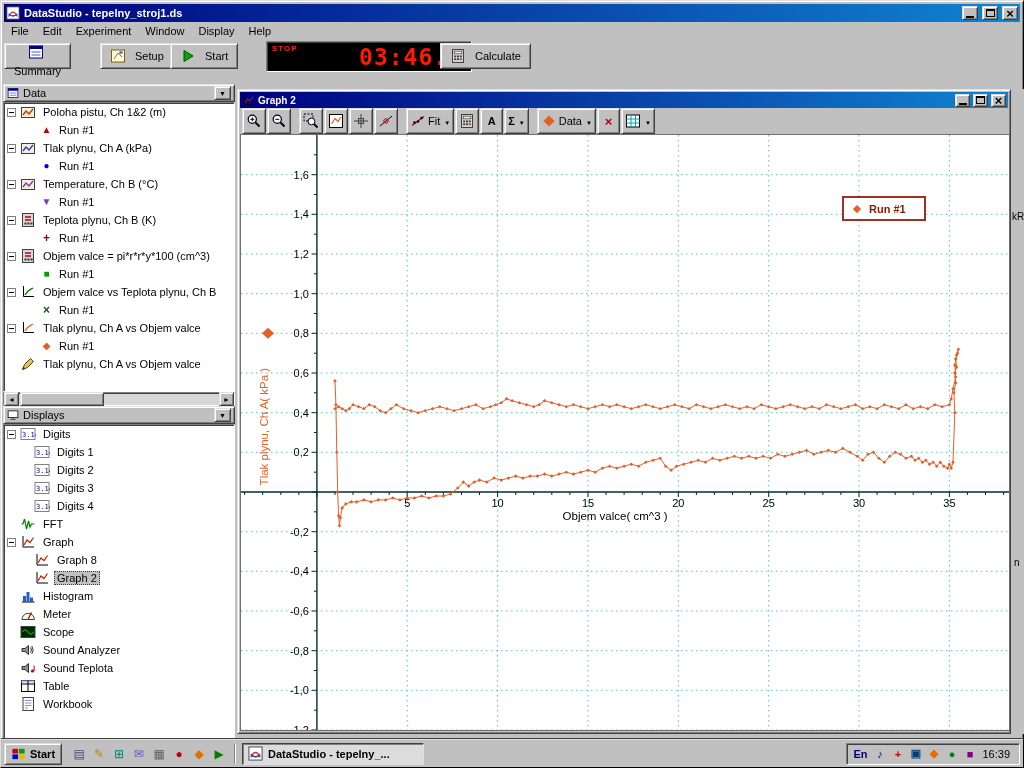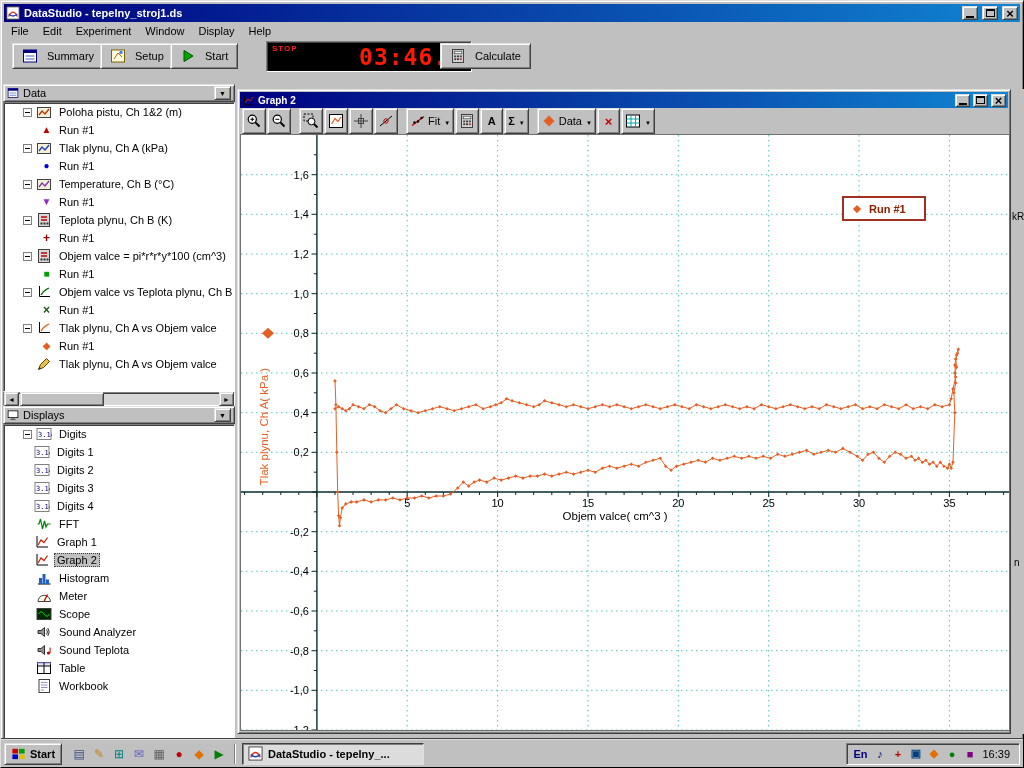--- a/index.html
+++ b/index.html
@@ -18,40 +18,40 @@
   .winbtn{width:16px;height:14px;display:flex;align-items:center;justify-content:center;flex:none;}
   .g-min{width:8px;height:2px;background:#000;margin-top:7px;}
   .g-max{width:9px;height:8px;border:1px solid #000;border-top:2px solid #000;}
   .g-close{font-size:13px;font-weight:bold;line-height:9px;}
   
   #menubar{position:absolute;left:3px;top:21px;right:3px;height:17px;display:flex;align-items:center;}
   .menu-item{padding:1px 7px;}
   
   #maintoolbar{position:absolute;left:3px;top:38px;right:3px;height:35px;}
   .tbtn{position:absolute;top:4px;height:26px;display:flex;align-items:center;gap:5px;padding:0 9px;}
-  #btn-summary{left:8px;}  #btn-setup{left:96px;} #btn-start{left:166px;} #btn-calculate{left:436px;}
+  #btn-summary{left:0;flex-direction:column;}  #btn-setup{left:96px;} #btn-start{left:166px;} #btn-calculate{left:436px;}
   #timer{position:absolute;left:262px;top:2px;width:206px;height:31px;background:#000;
     border:1px solid;border-color:#808080 #fff #fff #808080;box-shadow:inset 1px 1px 0 #404040;}
   #timer .status{position:absolute;left:5px;top:2px;font-size:8px;font-weight:bold;color:#ff2020;letter-spacing:1px;}
   #timer .digits{position:absolute;right:8px;top:2px;font-family:"DejaVu Sans Mono",monospace;
     font-size:23px;font-weight:bold;color:#ff1a00;letter-spacing:1px;}
   
   #sidebar{position:absolute;left:2px;top:75px;width:232px;height:665px;}
   .panel-header{height:18px;display:flex;align-items:center;gap:4px;padding:0 3px;}
   .panel-header .icon{width:12px;height:12px;margin:0;}
   .panel-header .ph-label{flex:1;}
   #data-header{margin-top:8px;}
   .hdr-drop{width:17px;height:14px;display:flex;align-items:center;justify-content:center;flex:none;}
   .hdr-drop::after{content:"▼";font-size:7px;}
   #data-tree{height:290px;overflow:hidden;}
   #displays-tree{height:317px;overflow:hidden;}
   #hscroll{height:14px;display:flex;align-items:center;background:#d6d6d6;}
   .sb-btn{width:15px;height:14px;display:flex;align-items:center;justify-content:center;font-size:7px;flex:none;}
   .sb-thumb{width:84px;height:14px;margin-left:1px;flex:none;}
-  .trow{height:18px;display:flex;align-items:center;white-space:nowrap;overflow:hidden;padding-left:19px;}
+  .trow{height:18px;display:flex;align-items:center;white-space:nowrap;overflow:hidden;padding-left:3px;}
   .trow.child{padding-left:30px;}
   .trow.run{padding-left:36px;}
   .exp{flex:none;width:9px;height:9px;border:1px solid #808080;background:#fff;position:relative;margin-right:4px;}
   .exp::after{content:"";position:absolute;left:1px;right:1px;top:3px;height:1px;background:#000;}
   .expsp{flex:none;width:13px;}
   .icon{flex:none;width:16px;height:16px;margin-right:4px;}
   .icon svg{width:100%;height:100%;display:block;}
   .marker{flex:none;width:13px;text-align:center;margin-right:3px;font-size:10px;line-height:1;}
   .marker.bold{font-weight:bold;font-size:12px;}
   .tlabel{padding:1px 3px;}
@@ -378,29 +378,40 @@
         </div>
         <div class="trow">
           <span class="expsp"></span>
           <span class="icon">
             <svg viewBox="0 0 16 16">
               <path d="M1.5 8 L3 8 L4.5 3 L6.5 13 L8.5 5 L10 11 L11.5 8 L14.5 8" fill="none" stroke="#008000" stroke-width="1.2"></path>
             </svg>
           </span>
           <span class="tlabel">FFT</span>
         </div>
-        <div class="trow child">
+        <div class="trow">
+          <span class="exp"></span>
           <span class="icon">
             <svg viewBox="0 0 16 16">
               <line x1="3" y1="2" x2="3" y2="13" stroke="#000"></line>
               <line x1="3" y1="13" x2="14" y2="13" stroke="#000"></line>
               <polyline points="4,11 7,6 10,8.5 13.5,3.5" fill="none" stroke="#c02000" stroke-width="1.2"></polyline>
             </svg>
           </span>
-          <span class="tlabel">Graph 1</span>
+          <span class="tlabel">Graph</span>
+        </div>
+        <div class="trow child">
+          <span class="icon">
+            <svg viewBox="0 0 16 16">
+              <line x1="3" y1="2" x2="3" y2="13" stroke="#000"></line>
+              <line x1="3" y1="13" x2="14" y2="13" stroke="#000"></line>
+              <polyline points="4,11 7,6 10,8.5 13.5,3.5" fill="none" stroke="#c02000" stroke-width="1.2"></polyline>
+            </svg>
+          </span>
+          <span class="tlabel">Graph 8</span>
         </div>
         <div class="trow child">
           <span class="icon">
             <svg viewBox="0 0 16 16">
               <line x1="3" y1="2" x2="3" y2="13" stroke="#000"></line>
               <line x1="3" y1="13" x2="14" y2="13" stroke="#000"></line>
               <polyline points="4,11 7,6 10,8.5 13.5,3.5" fill="none" stroke="#c02000" stroke-width="1.2"></polyline>
             </svg>
           </span>
           <span class="tlabel selected">Graph 2</span>

